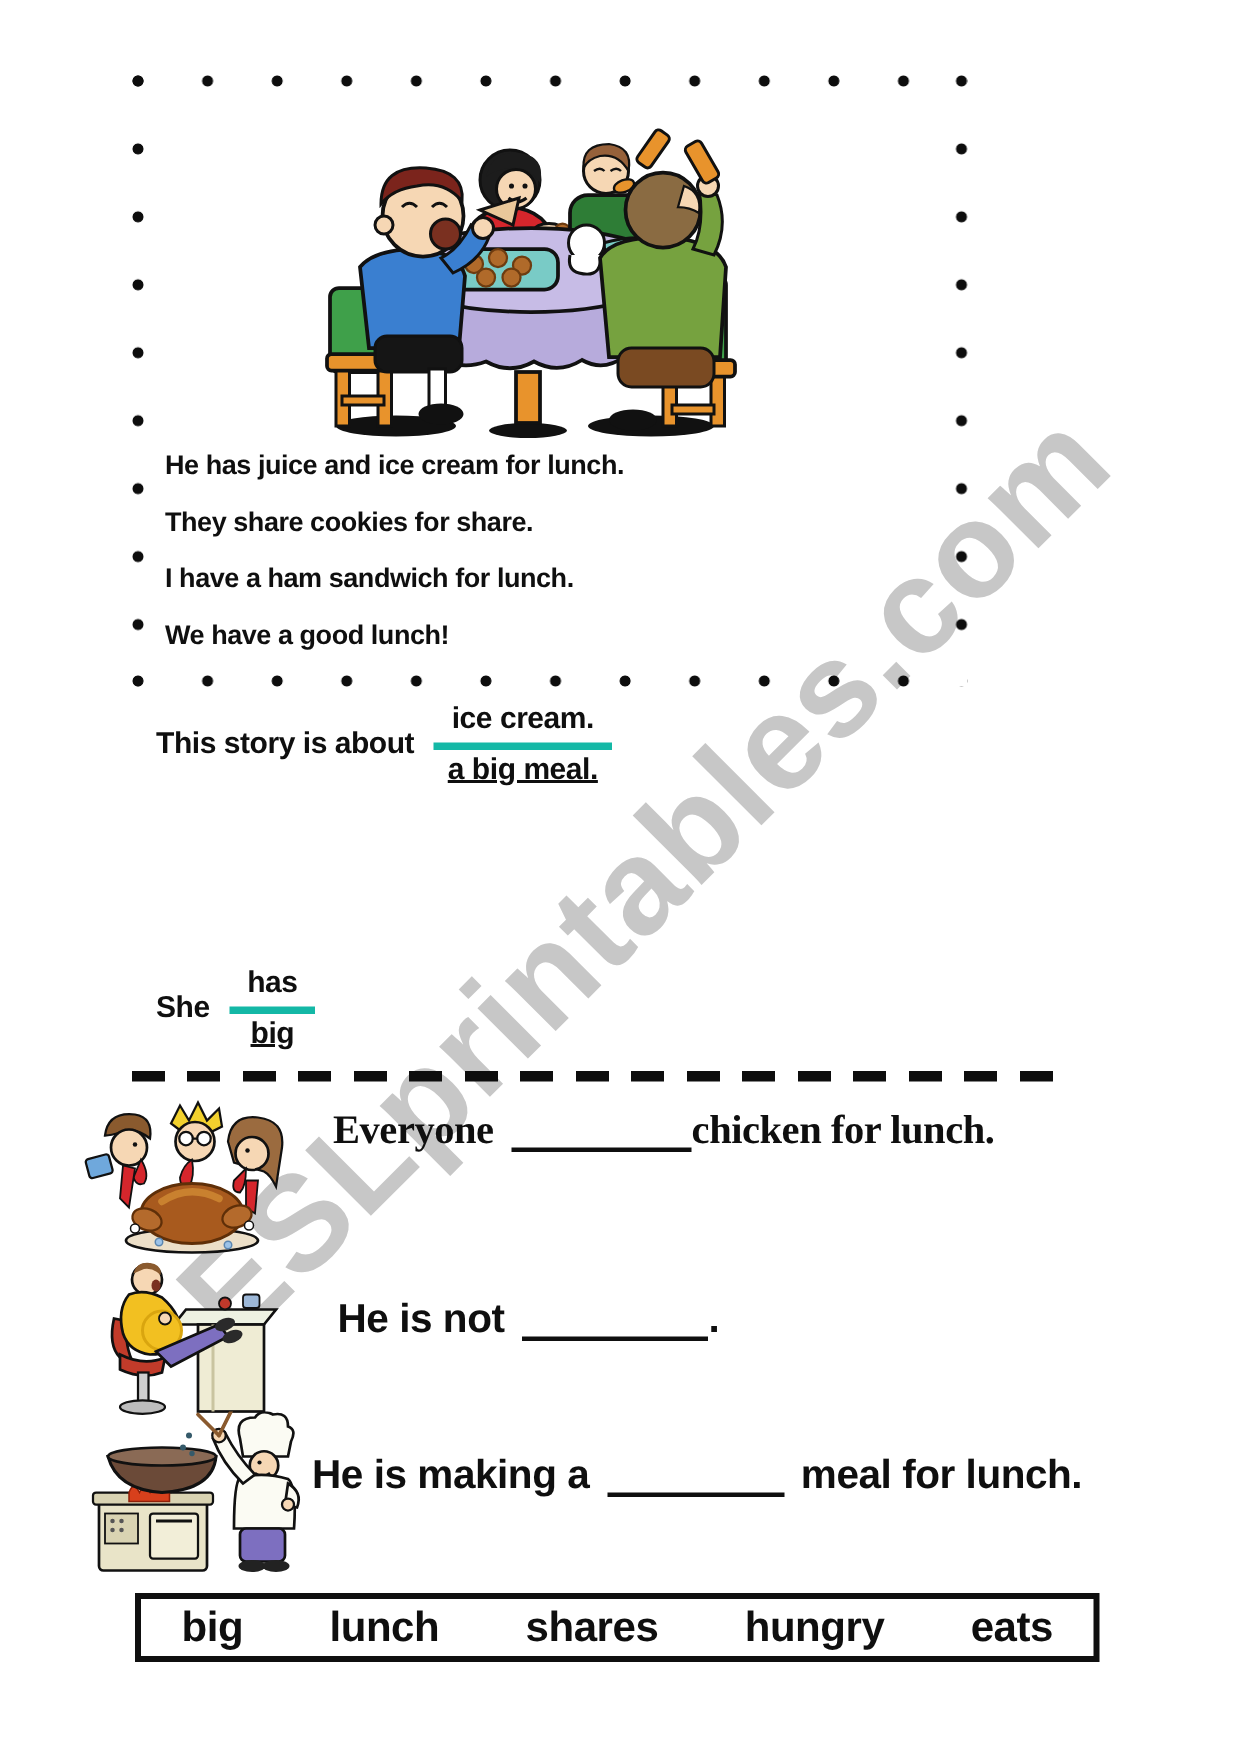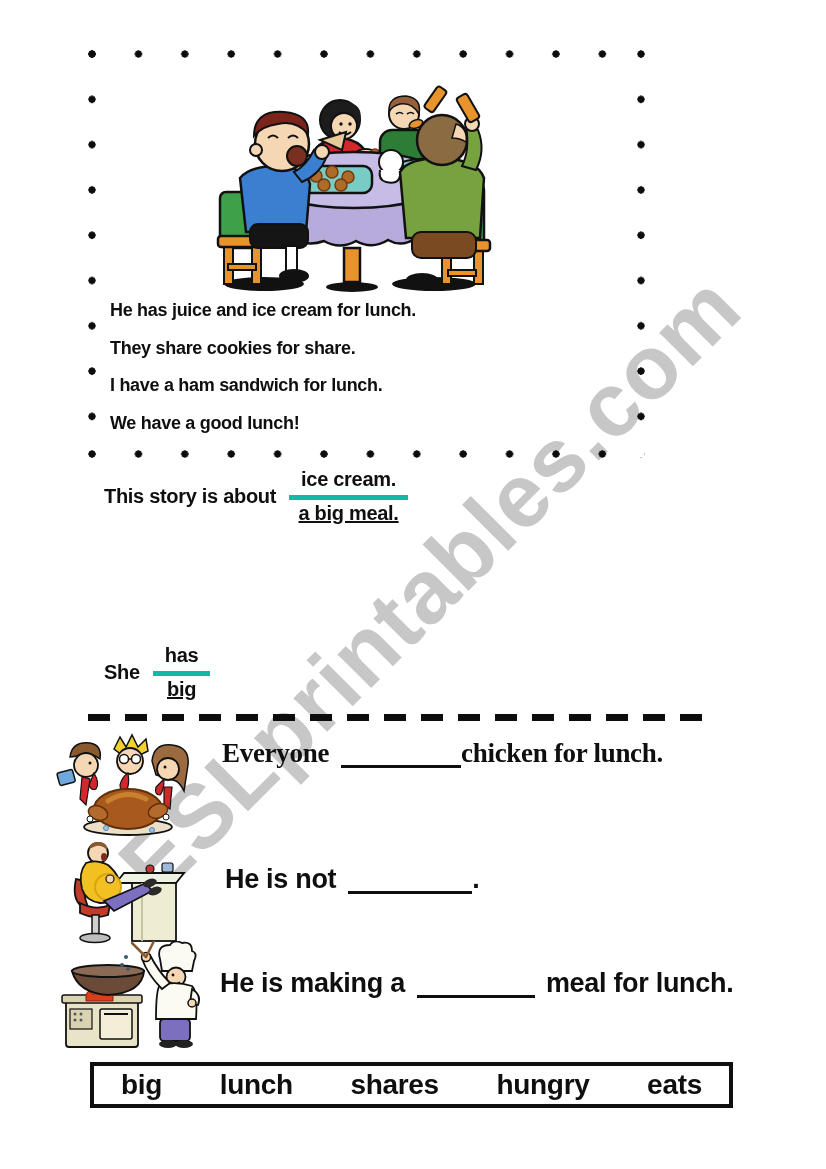--- a/index.html
+++ b/index.html
@@ -46,21 +46,21 @@
 
   .dashed-divider { left:88px; top:714px; width:627px; height:7px;
     background:repeating-linear-gradient(to right, #0d0d0d 0 22px, rgba(0,0,0,0) 22px 37px); }
 
   
   .fill-art { position:absolute; }
   .fill-text { position:absolute; font-size:27px; letter-spacing:-0.3px; white-space:nowrap; }
   .fill-text .blank { display:inline-block; border-bottom:3px solid #0f0f0f; vertical-align:-6px; }
   .ft1 { left:222px; top:738px;font-family:Liberation Serif, serif; } .ft1 .blank { width:120px; margin-left:12px; }
   .ft2 { left:225px; top:864px; } .ft2 .blank { width:124px; margin-left:12px; }
-  .ft3 { left:220px; top:968px; } .ft3 .blank { width:118px; margin-left:12px; margin-right:11px; }
+  .ft3 { left:208px; top:968px; } .ft3 .blank { width:118px; margin-left:12px; margin-right:11px; }
 
   
   .word-bank { left:90px; top:1062px; width:643px; height:46px;
     border:4px solid #0f0f0f; display:flex; align-items:center;
     justify-content:space-between; padding:0 27px; font-size:28px; letter-spacing:-0.3px; }
 </style>
 </head>
 <body>
 
 <div class="page">

